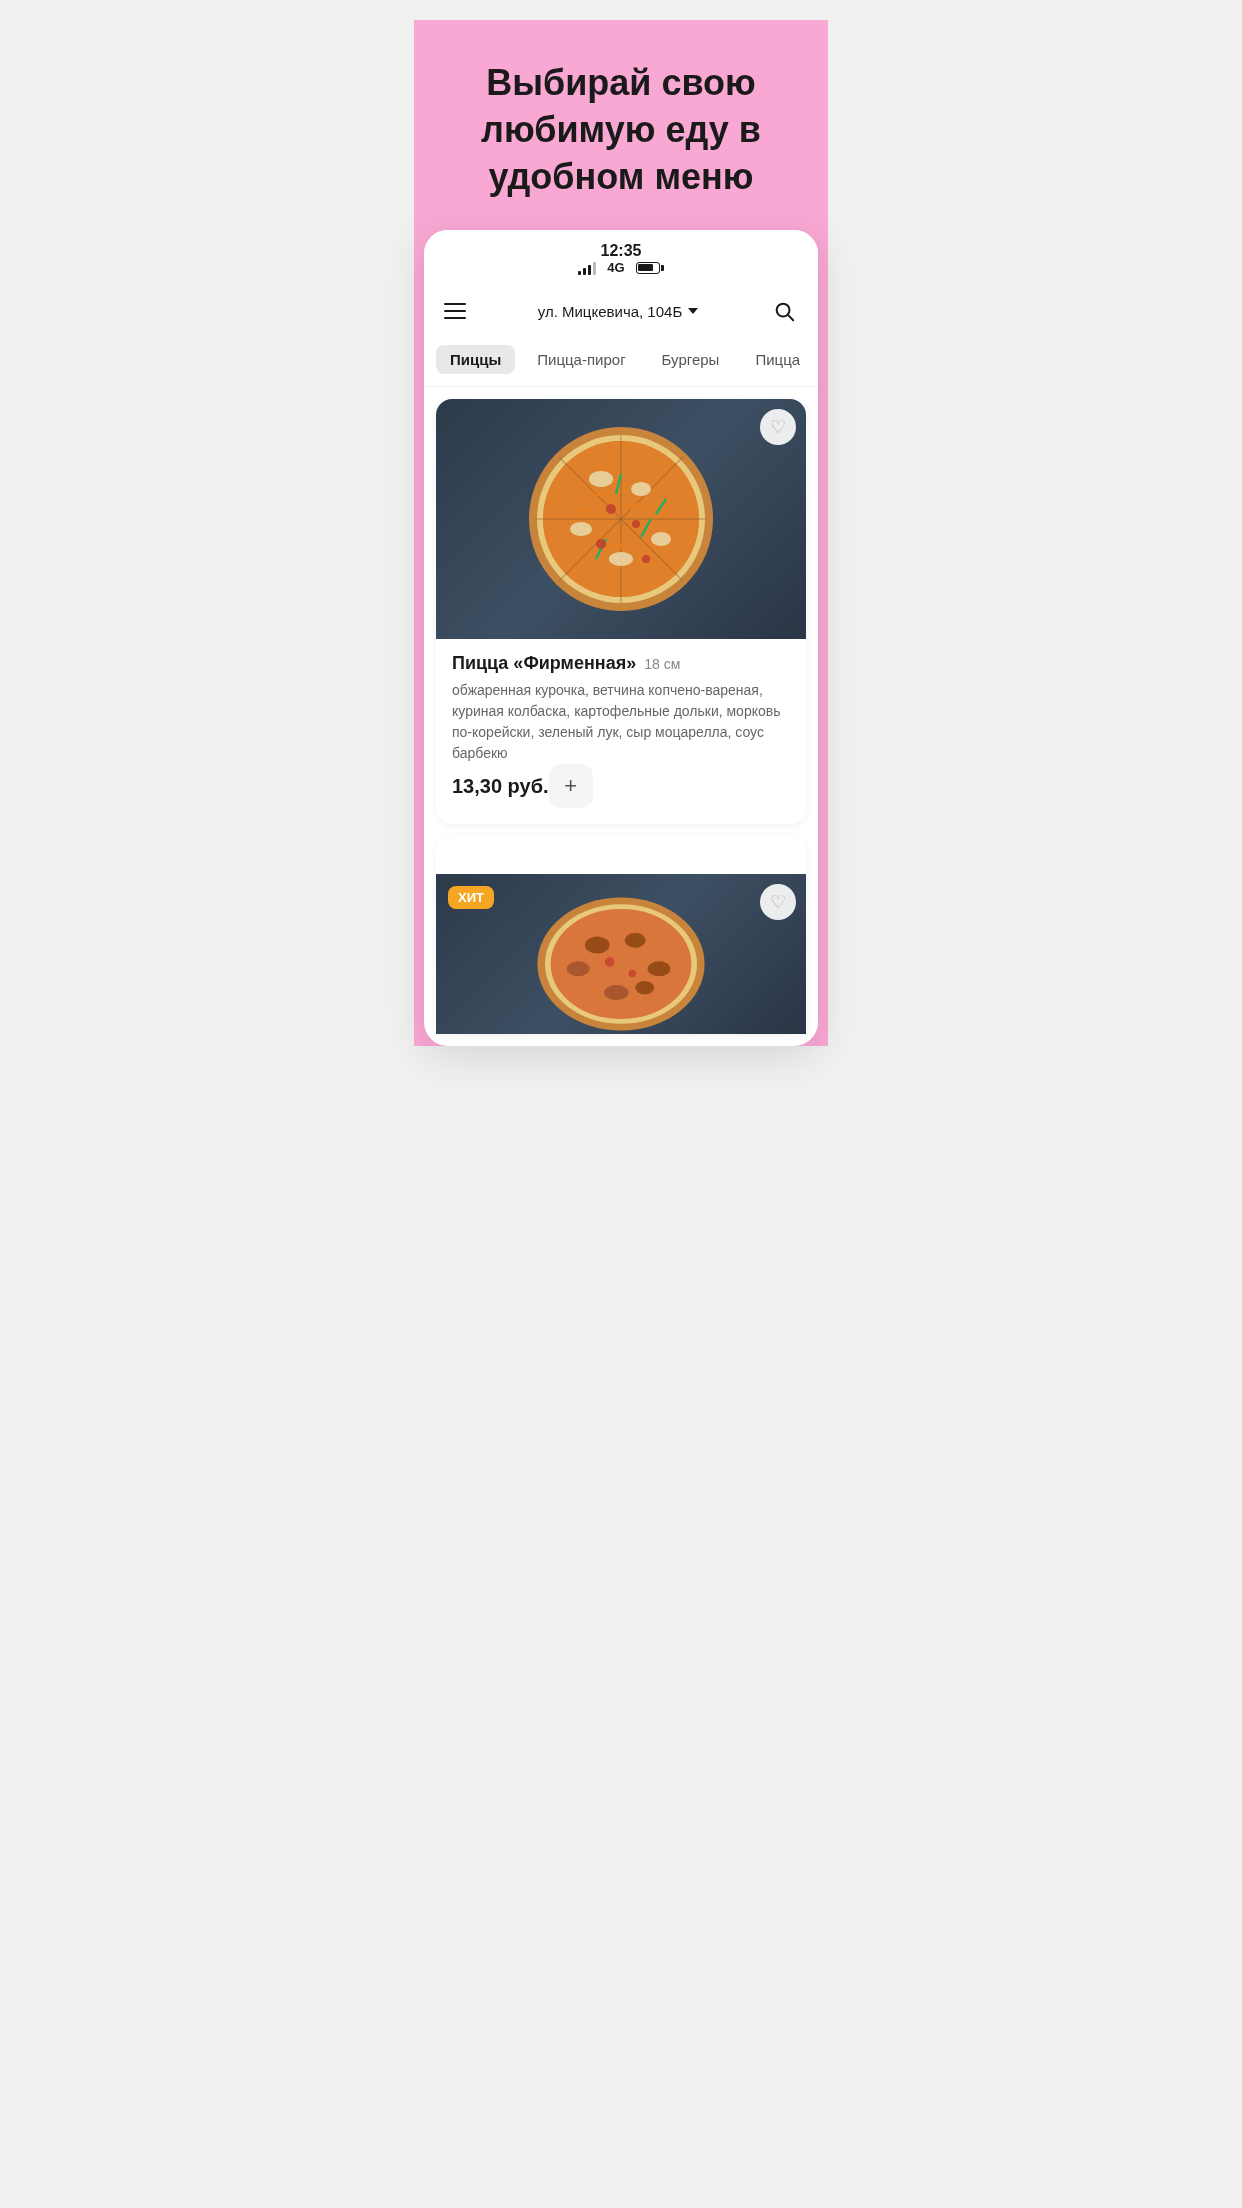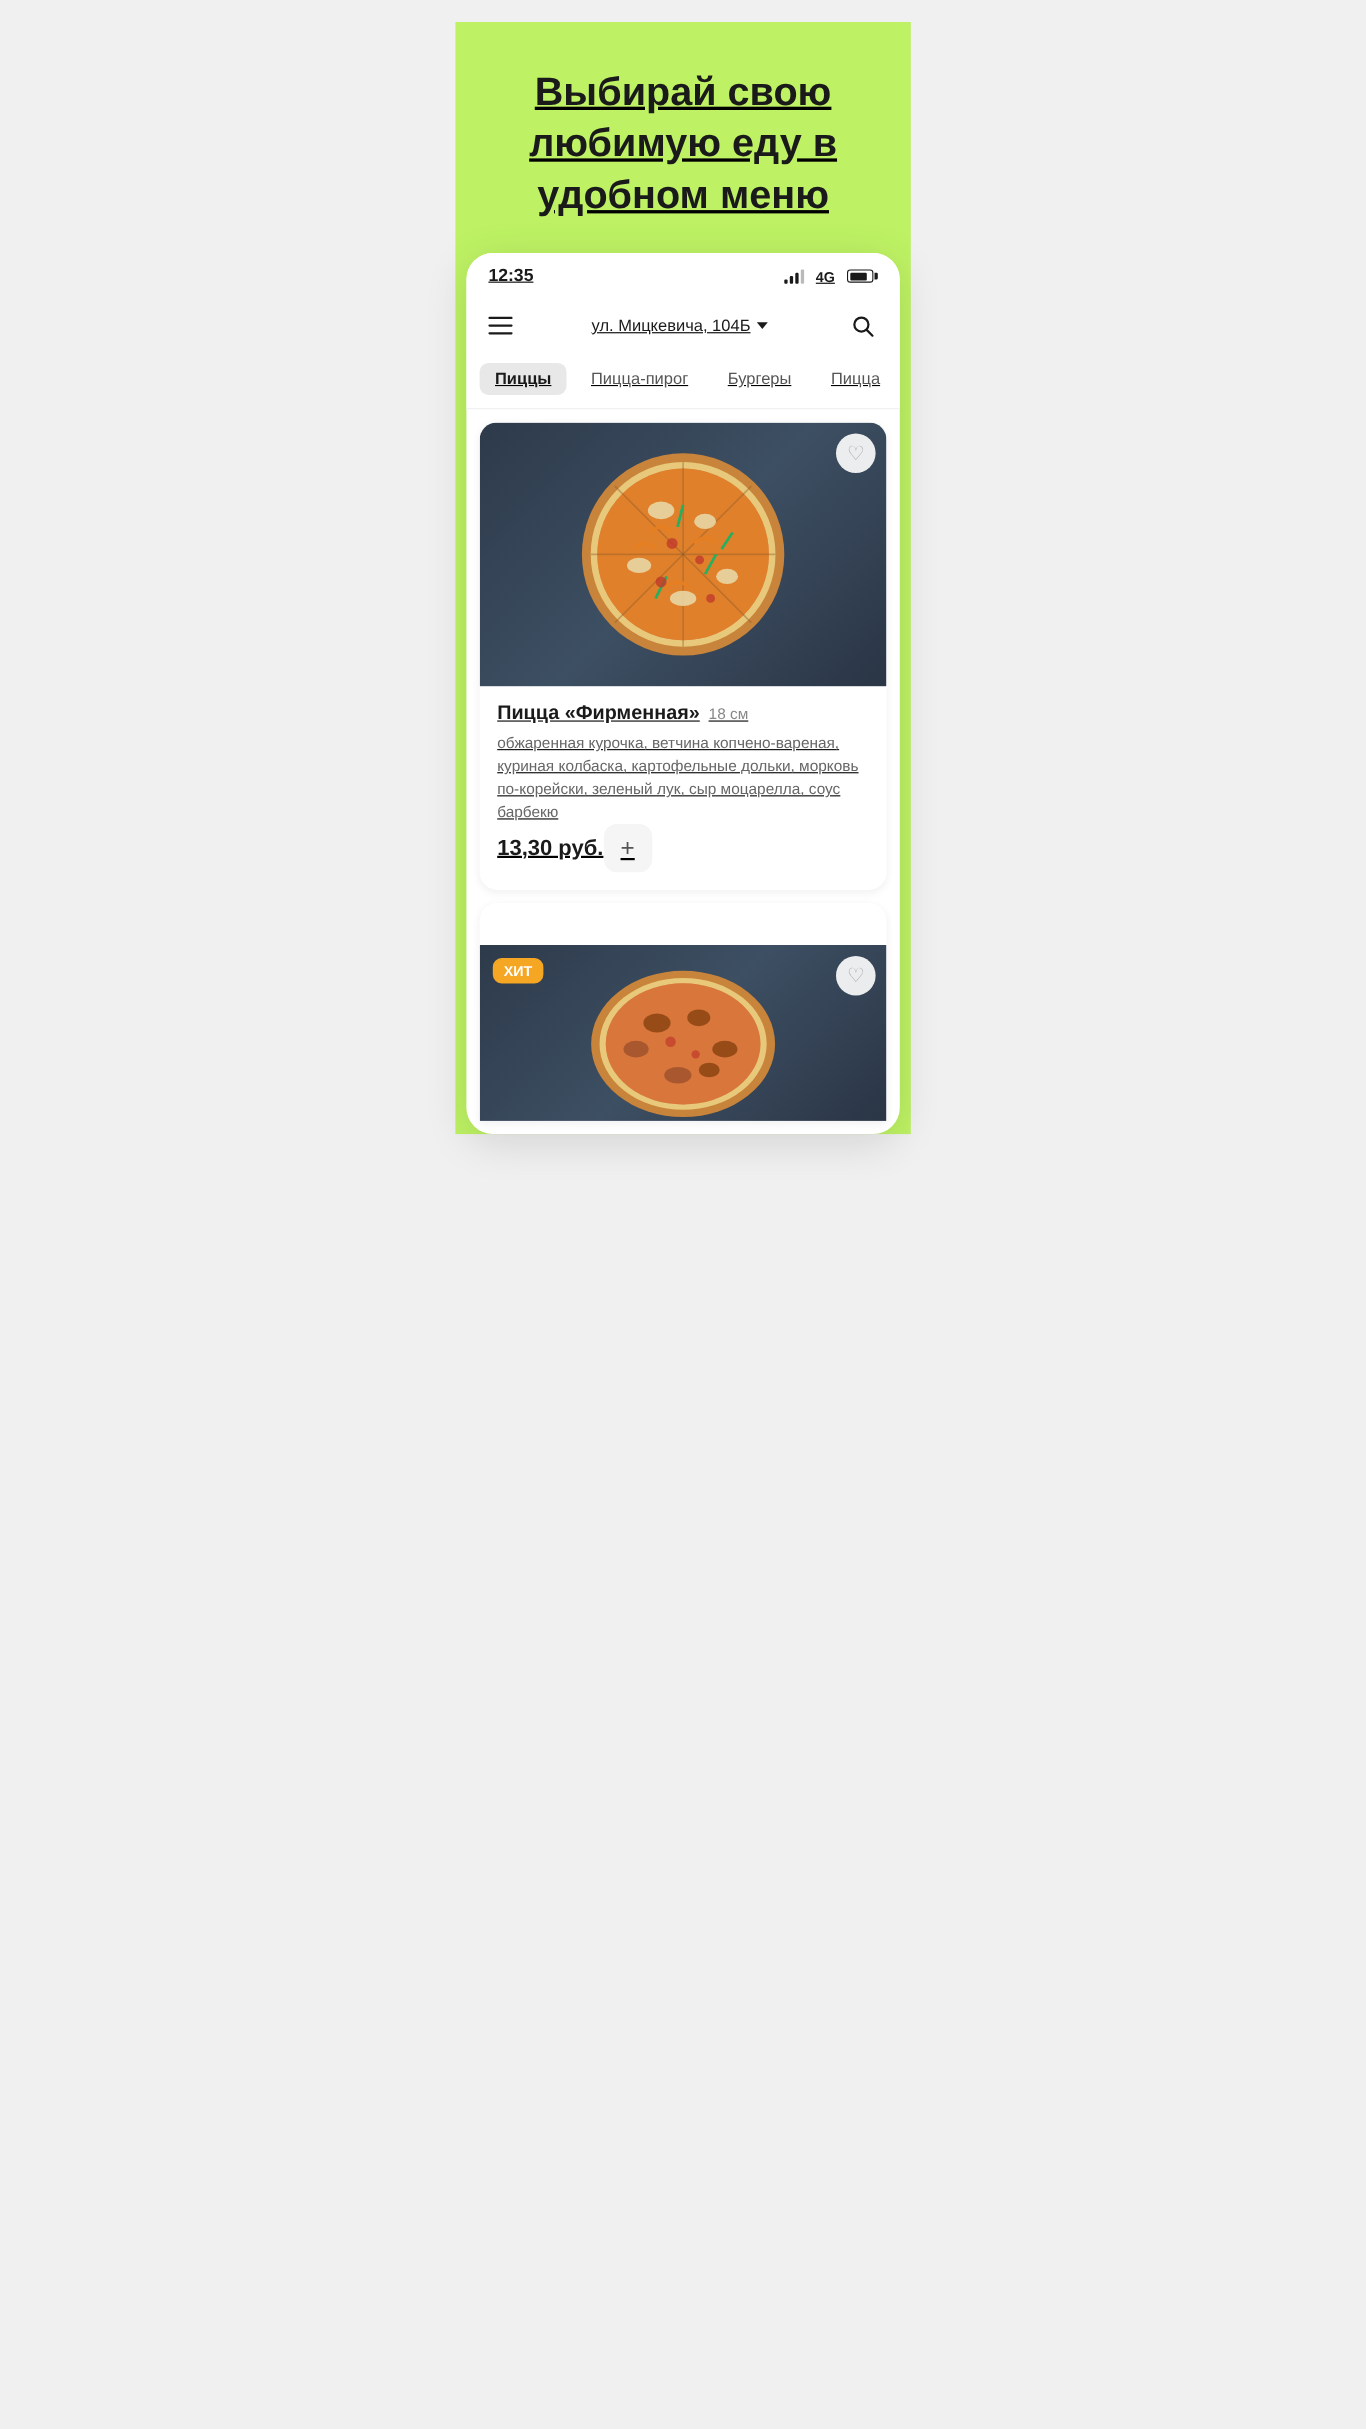--- a/index.html
+++ b/index.html
@@ -10,22 +10,21 @@
       font-family: -apple-system, BlinkMacSystemFont, 'Segoe UI', sans-serif;
       display: flex;
       justify-content: center;
       align-items: flex-start;
       min-height: 100vh;
       padding: 20px;
     }
 
     .page-wrapper {
       width: 414px;
-      background: #bef264;
-      text-decoration: underline;
+      background: #f9a8d4;
     }
 
     .hero-title {
       text-align: center;
       font-size: 36px;
       font-weight: 700;
       color: #1a1a1a;
       line-height: 1.3;
       padding: 40px 30px 30px;
     }
@@ -38,20 +37,21 @@
       margin: 0 10px;
     }
 
     
     .status-bar {
       display: flex;
       justify-content: space-between;
       align-items: center;
       padding: 12px 20px 8px;
       background: #fff;
+      flex-direction: column;
     }
 
     .status-time {
       font-size: 16px;
       font-weight: 600;
       color: #1a1a1a;
     }
 
     .status-icons {
       display: flex;

